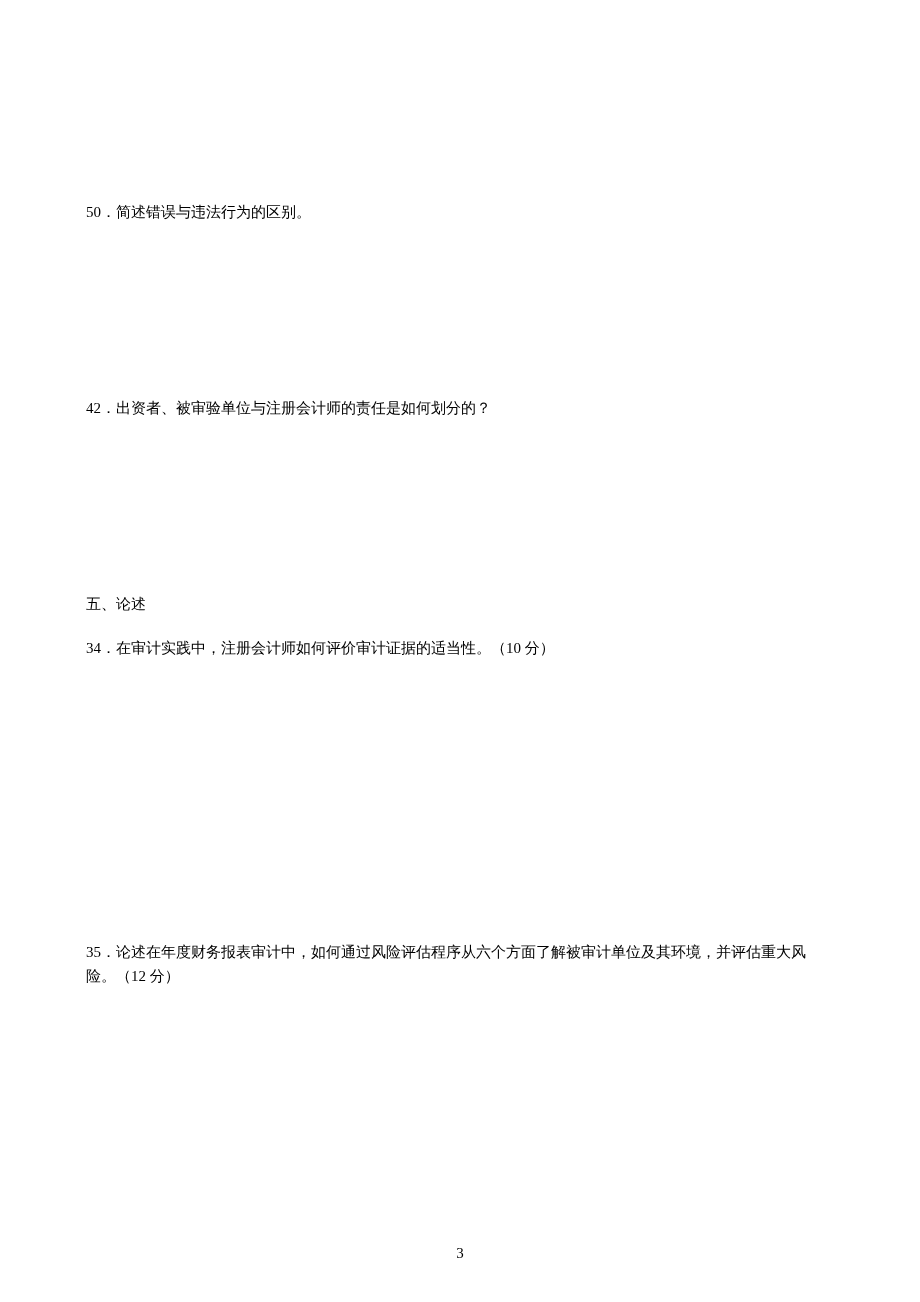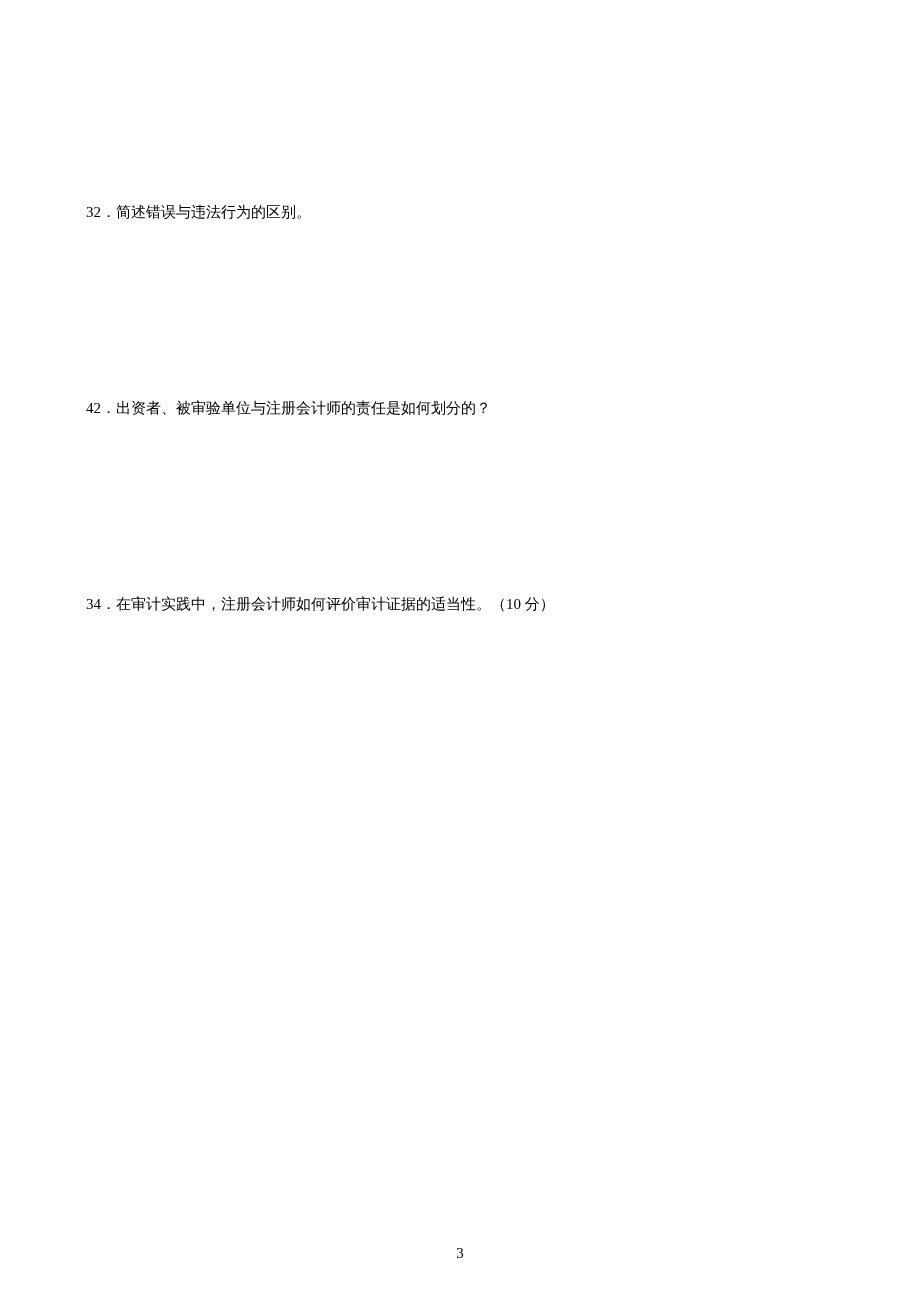--- a/index.html
+++ b/index.html
@@ -50,29 +50,35 @@
     }
     .q-text {
       display: block;
     }
   </style>
 </head>
 <body>
 
 <div class="page-content">
   <div class="question-block">
-    <span class="q-text">32．简述错误与违法行为的区别。</span>
+    <span class="q-text">50．简述错误与违法行为的区别。</span>
   </div>
 
   <div class="question-block">
     <span class="q-text">42．出资者、被审验单位与注册会计师的责任是如何划分的？</span>
   </div>
 
+  <div class="section-header">
+    <span>五、论述</span>
+  </div>
   <div class="q34-block">
     <span class="q-text">34．在审计实践中，注册会计师如何评价审计证据的适当性。（10 分）</span>
   </div>
 
+  <div class="q35-block">
+    <span class="q-text">35．论述在年度财务报表审计中，如何通过风险评估程序从六个方面了解被审计单位及其环境，并评估重大风险。（12 分）</span>
+  </div>
 
 </div>
 
 <div class="page-number">
   <span>3</span>
 </div>
 
 </body></html>

